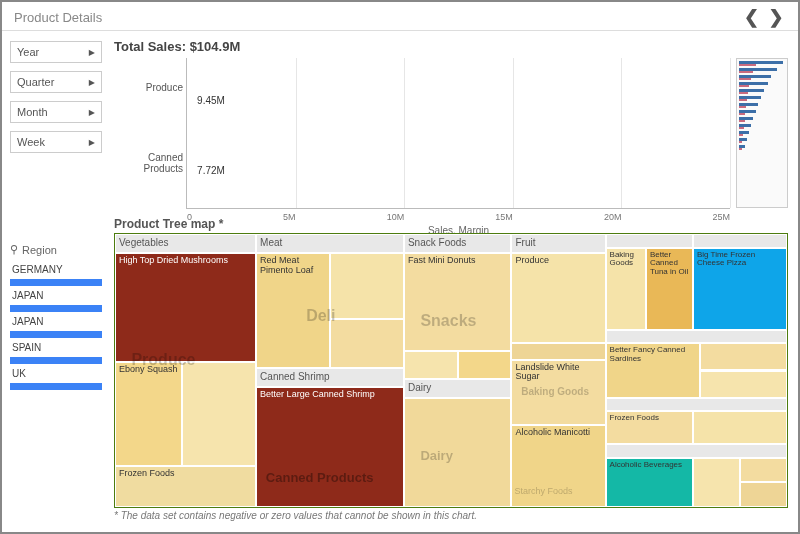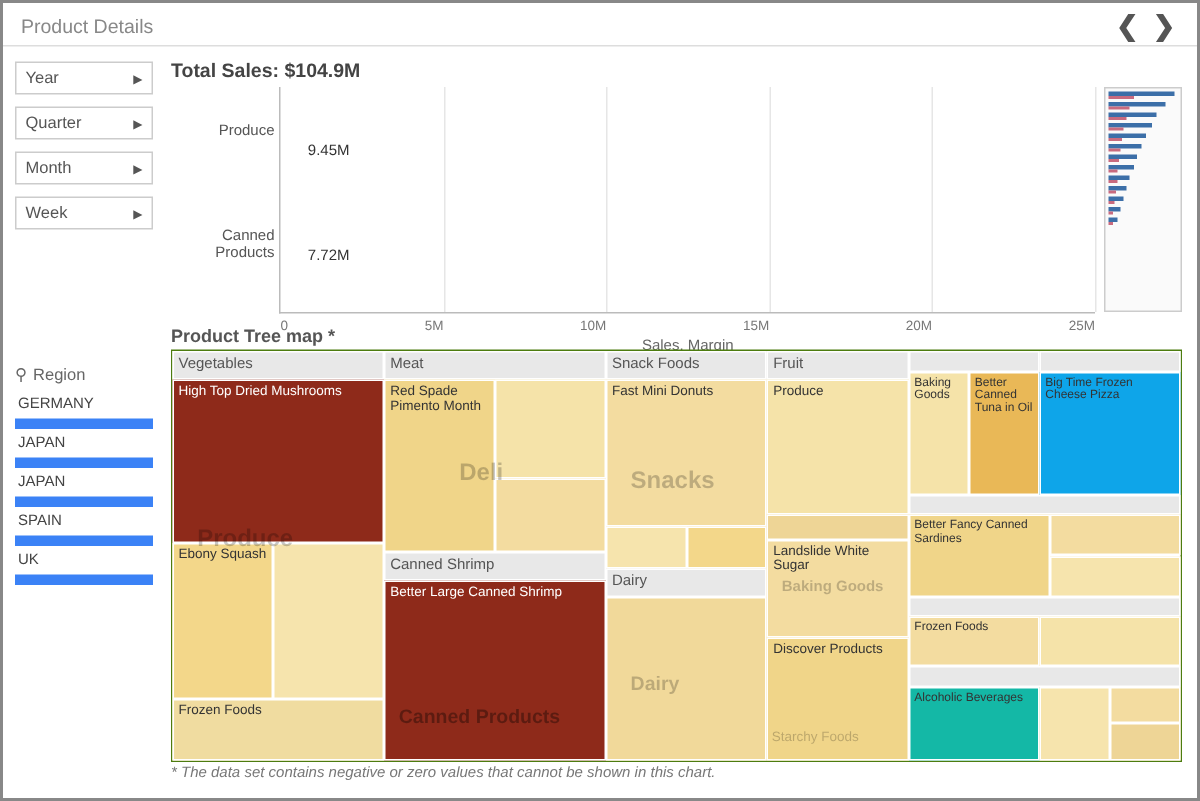--- a/index.html
+++ b/index.html
@@ -17,21 +17,21 @@
 .region-item{padding:4px 2px;font-size:10px;color:#444;cursor:pointer;border-bottom:7px solid #3b82f6}
 .main{flex:1;padding:6px 10px 6px 4px;box-sizing:border-box;display:flex;flex-direction:column}
 .kpi{font-size:13px;font-weight:bold;color:#444;margin:2px 0 4px 0}
 .barchart-wrap{display:flex;gap:6px}
 .barchart{flex:1;height:150px;position:relative;border-left:1px solid #bbb;border-bottom:1px solid #bbb;margin-left:72px}
 .bar-row{position:absolute;left:0;height:22px}
 .bar-row .cat{position:absolute;left:-76px;width:72px;text-align:right;font-size:10px;color:#555;top:14px}
 .bar{position:absolute;height:20px;left:0}
 .bar.sales{background:#3c6fa8}
 .bar.margin{background:#c86b7f}
-.bar .lbl{position:absolute;right:-46px;top:3px;font-size:10px;color:#333;width:44px;text-align:right}
+.bar .lbl{position:absolute;right:-46px;top:3px;font-size:10px;color:#333;width:44px;text-align:center}
 .bar.sales .lbl{color:#fff;right:4px;text-align:right;width:auto}
 .xticks{position:absolute;bottom:-14px;left:0;right:0;display:flex;justify-content:space-between;font-size:9px;color:#777}
 .xlabel{position:absolute;bottom:-28px;left:0;right:0;text-align:center;font-size:10px;color:#666}
 .grid{position:absolute;top:0;bottom:0;width:1px;background:#e6e6e6}
 .spark{width:52px;height:150px;border:1px solid #ccc;background:#fafafa;padding:2px;box-sizing:border-box}
 .spark-row{height:6px;margin-bottom:1px;position:relative}
 .spark-row .s{position:absolute;top:0;height:3px;background:#3c6fa8;left:0}
 .spark-row .m{position:absolute;top:3px;height:2px;background:#c86b7f;left:0}
 .tree-hdr{font-size:12px;font-weight:bold;color:#555;margin:8px 0 2px 0}
 .treemap{flex:1;position:relative;border:1px solid #4d7c0f}
@@ -190,21 +190,21 @@
 
       <div class="cell hdr" style="left:73%;top:0;width:13%;height:5%"></div>
       <div class="cell hdr" style="left:86%;top:0;width:14%;height:5%"></div>
 
       <div class="cell" style="left:0;top:7%;width:21%;height:40%;background:#8e2a1a;color:#fff">High Top Dried Mushrooms</div>
       <div class="cell" style="left:0;top:47%;width:10%;height:38%;background:#f3d78a">Ebony Squash</div>
       <div class="cell" style="left:10%;top:47%;width:11%;height:38%;background:#f6e4ad"></div>
       <div class="cell" style="left:0;top:85%;width:21%;height:15%;background:#f0dca0">Frozen Foods</div>
       <div class="cell wm" style="left:2%;top:42%;width:19%;height:10%;border:none;font-size:16px;font-weight:bold;pointer-events:none">Produce</div>
 
-      <div class="cell" style="left:21%;top:7%;width:11%;height:42%;background:#f0d589">Red Spade Pimento Month</div>
+      <div class="cell" style="left:21%;top:7%;width:11%;height:42%;background:#f0d589">Red Meat Pimento Loaf</div>
       <div class="cell" style="left:32%;top:7%;width:11%;height:24%;background:#f5e3a9"></div>
       <div class="cell" style="left:32%;top:31%;width:11%;height:18%;background:#f3dca0"></div>
       <div class="cell wm" style="left:28%;top:26%;width:15%;height:10%;border:none;font-size:16px;font-weight:bold;pointer-events:none">Deli</div>
 
       <div class="cell hdr" style="left:21%;top:49%;width:22%;height:7%">Canned Shrimp</div>
       <div class="cell" style="left:21%;top:56%;width:22%;height:44%;background:#8e2a1a;color:#fff">Better Large Canned Shrimp</div>
       <div class="cell wm" style="left:22%;top:86%;width:21%;height:10%;border:none;font-size:13px;font-weight:bold;pointer-events:none;color:rgba(0,0,0,0.35)">Canned Products</div>
 
       <div class="cell" style="left:43%;top:7%;width:16%;height:36%;background:#f3dca0">Fast Mini Donuts</div>
       <div class="cell wm" style="left:45%;top:28%;width:14%;height:10%;border:none;font-size:16px;font-weight:bold;pointer-events:none">Snacks</div>
@@ -214,21 +214,21 @@
       <div class="cell hdr" style="left:43%;top:53%;width:16%;height:7%">Dairy</div>
       <div class="cell" style="left:43%;top:60%;width:16%;height:40%;background:#f1d99a"></div>
       <div class="cell wm" style="left:45%;top:78%;width:14%;height:10%;border:none;font-size:13px;font-weight:bold;pointer-events:none">Dairy</div>
 
       <div class="cell" style="left:59%;top:7%;width:14%;height:33%;background:#f5e3a9">Produce</div>
       <div class="cell" style="left:59%;top:40%;width:14%;height:6%;background:#eed596"></div>
 
       <div class="cell" style="left:59%;top:46%;width:14%;height:24%;background:#f3dca0">Landslide White Sugar</div>
       <div class="cell wm" style="left:60%;top:55%;width:13%;height:8%;border:none;font-size:10px;font-weight:bold;pointer-events:none">Baking Goods</div>
 
-      <div class="cell" style="left:59%;top:70%;width:14%;height:30%;background:#f0d589">Discover Products</div>
+      <div class="cell" style="left:59%;top:70%;width:14%;height:30%;background:#f0d589">Alcoholic Manicotti</div>
       <div class="cell wm" style="left:59%;top:92%;width:14%;height:8%;border:none;font-size:9px;pointer-events:none">Starchy Foods</div>
 
       <div class="cell" style="left:73%;top:5%;width:6%;height:30%;background:#f5e3a9;font-size:8px">Baking Goods</div>
       <div class="cell" style="left:79%;top:5%;width:7%;height:30%;background:#e9b857;font-size:8px">Better Canned Tuna in Oil</div>
       <div class="cell" style="left:86%;top:5%;width:14%;height:30%;background:#0ea5e9;font-size:8px">Big Time Frozen Cheese Pizza</div>
 
       <div class="cell hdr" style="left:73%;top:35%;width:27%;height:5%"></div>
       <div class="cell" style="left:73%;top:40%;width:14%;height:20%;background:#f0d589;font-size:8px">Better Fancy Canned Sardines</div>
       <div class="cell" style="left:87%;top:40%;width:13%;height:10%;background:#f3dca0"></div>
       <div class="cell" style="left:87%;top:50%;width:13%;height:10%;background:#f6e4ad"></div>

